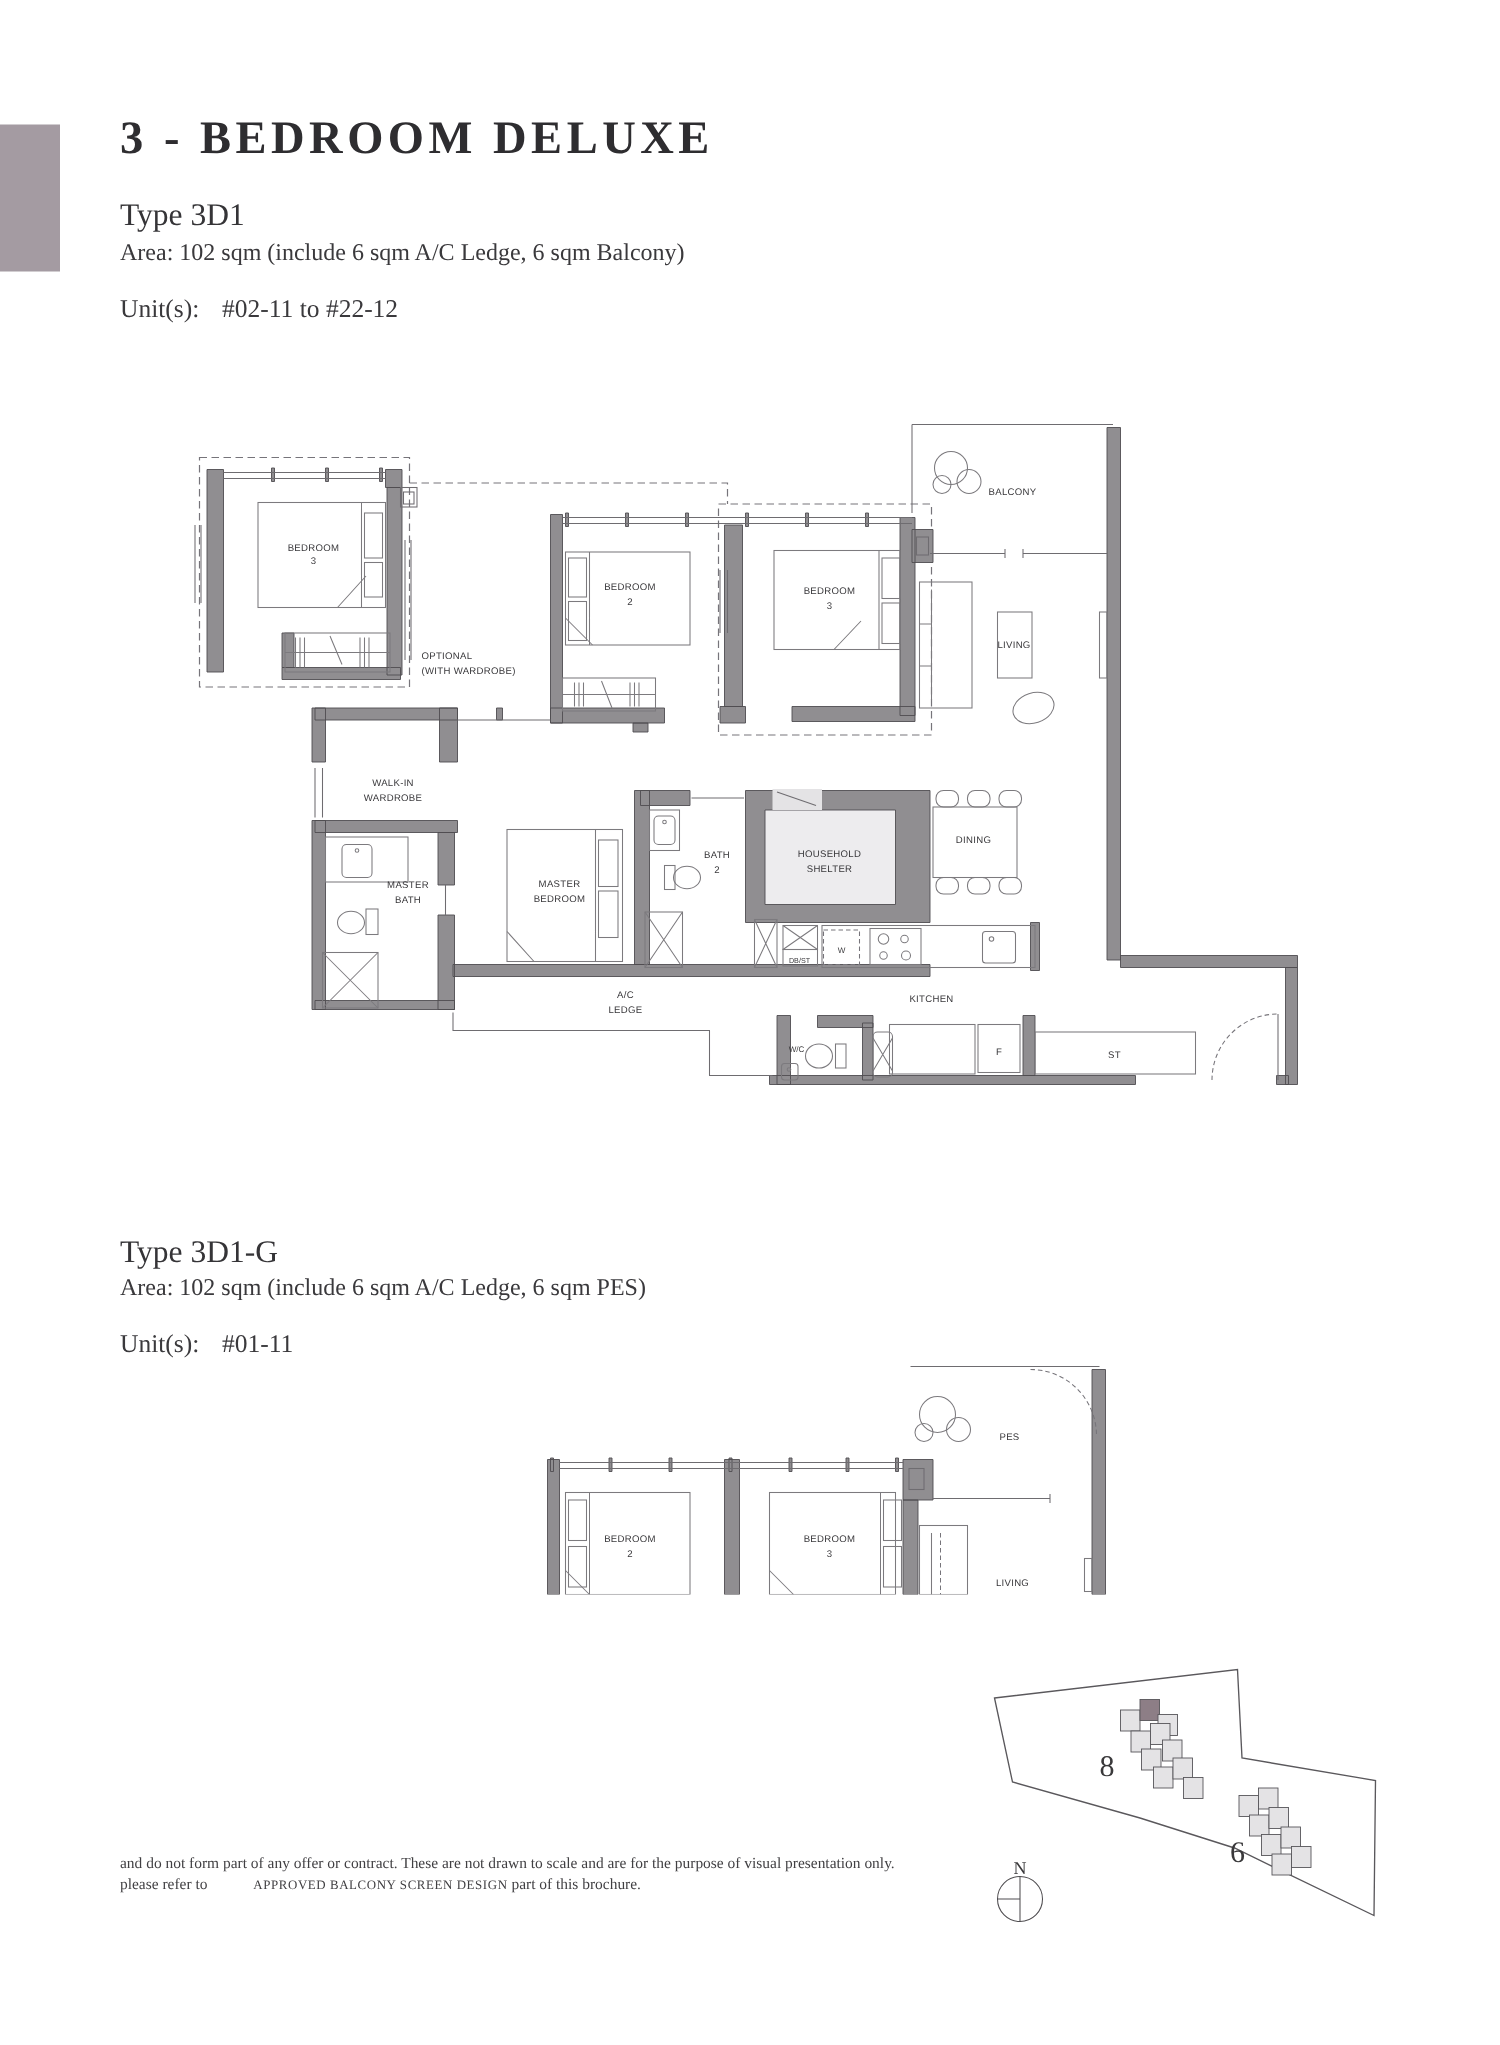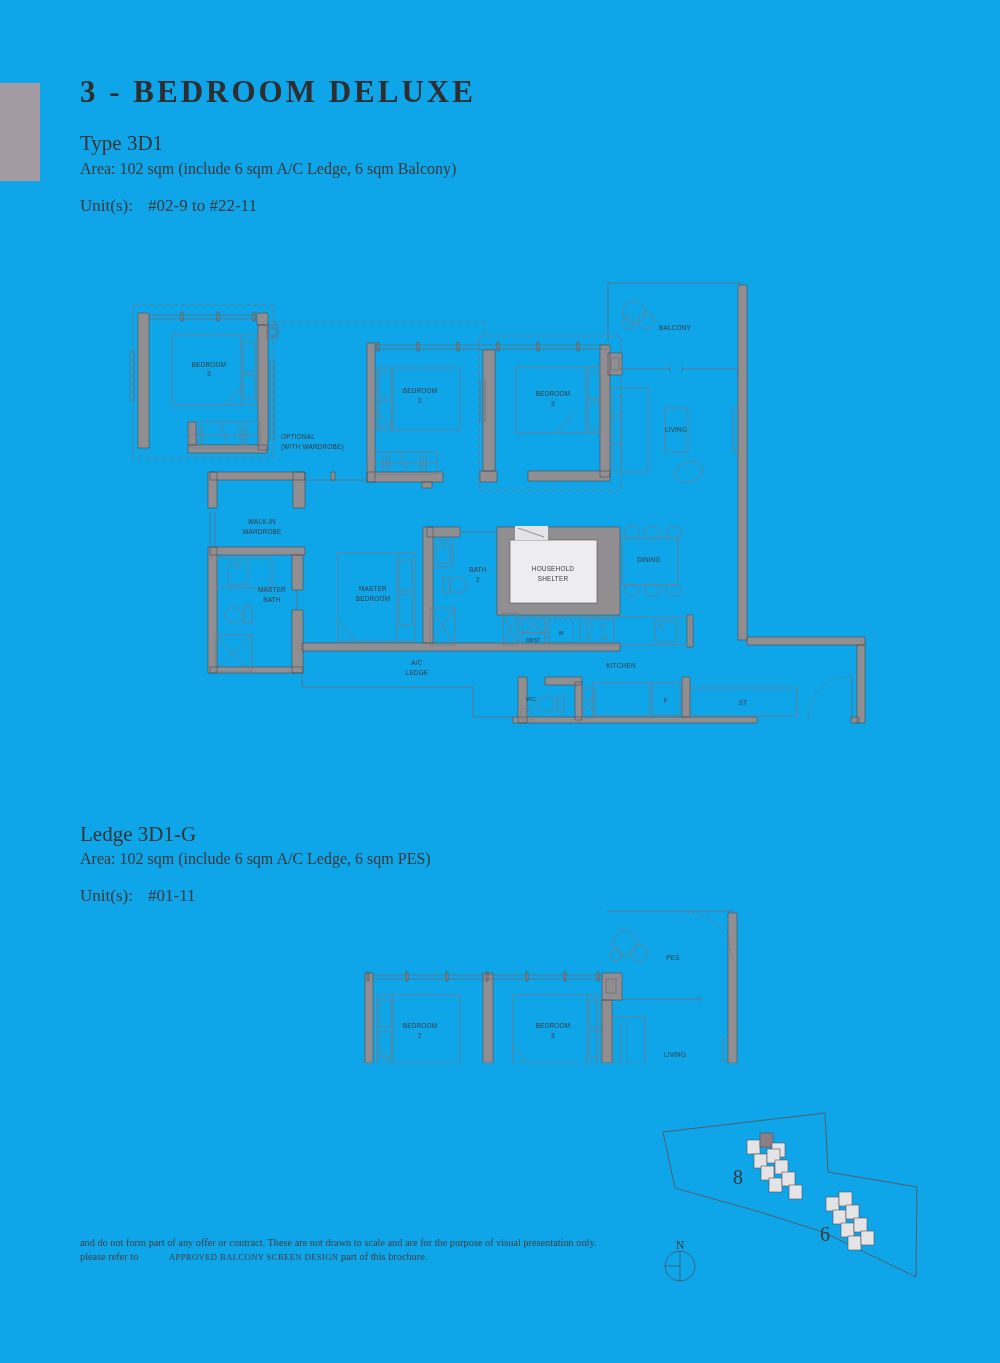--- a/index.html
+++ b/index.html
@@ -1,18 +1,18 @@
 <!DOCTYPE html>
 <html><head>
 <meta charset="utf-8">
 <style>
   html,body{margin:0;padding:0;background:#cfcfd1;}
   .page{
     position:relative;width:1000px;height:1363px;margin:0 auto;
-    background:#0ea5e9;overflow:hidden;
+    background:#ffffff;overflow:hidden;
     font-family:"Liberation Serif","DejaVu Serif",serif;color:#39383b;
   }
   .accent-bar{position:absolute;left:0;top:83px;width:40px;height:98px;background:#a49ba2;}
   .page-title{
     position:absolute;left:80px;top:74px;margin:0;
     font-size:31px;font-weight:600;letter-spacing:3px;color:#2e2d30;white-space:nowrap;
   }
   .type-name{position:absolute;left:80px;font-size:21px;color:#353437;white-space:nowrap;}
   .type-area{position:absolute;left:80px;font-size:16px;color:#3a393c;white-space:nowrap;font-family:Liberation Serif, serif;}
   .units-row{position:absolute;left:80px;font-size:17px;color:#3a393c;white-space:nowrap;display:flex;}
@@ -55,21 +55,21 @@
 
 <div class="page">
 
   <div class="accent-bar"></div>
   <h1 class="page-title">3 - BEDROOM DELUXE</h1>
 
   <div class="type-name t1n">Type 3D1</div>
   <div class="type-area t1a">Area: 102 sqm (include 6 sqm A/C Ledge, 6 sqm Balcony)</div>
   <div class="units-row t1u">
     <span class="ulabel">Unit(s):</span>
-    <span>#02-9 to #22-11</span>
+    <span>#02-11 to #22-12</span>
   </div>
 
   <svg class="plan1" width="745" height="462" viewBox="0 0 745 462">
 
     <g>
       <path class="dash" d="M8 33H148V186H8Z"></path>
       <path class="dash" d="M354 64H496V218H354Z"></path>
       <path class="dash" d="M148 50H360V64"></path>
     </g>
 
@@ -227,21 +227,21 @@
       <text class="lbls" x="436" y="363">W</text>
       <text class="lbl" x="292" y="393">A/C</text>
       <text class="lbl" x="292" y="403">LEDGE</text>
       <text class="lbl" x="496" y="396">KITCHEN</text>
       <text class="lbls" x="406" y="429">W/C</text>
       <text class="lbl" x="541" y="431">F</text>
       <text class="lbl" x="618" y="433">ST</text>
     </g>
   </svg>
 
-  <div class="type-name t2n">Ledge 3D1-G</div>
+  <div class="type-name t2n">Type 3D1-G</div>
   <div class="type-area t2a">Area: 102 sqm (include 6 sqm A/C Ledge, 6 sqm PES)</div>
   <div class="units-row t2u">
     <span class="ulabel">Unit(s):</span>
     <span>#01-11</span>
   </div>
 
   <svg class="plan2" width="400" height="163" viewBox="0 0 400 163">
     <path class="wall" d="
       M15 73h8v90h-8z M133 73h10v90h-10z M252 73h20v27h-20z M252 100h10v63h-10z M378 13h9v150h-9z
       M17 72h2v9h-2z M56 72h2v9h-2z M96 72h2v9h-2z M136 72h2v9h-2z M176 72h2v9h-2z M214 72h2v9h-2z M247 72h2v9h-2z"></path>

